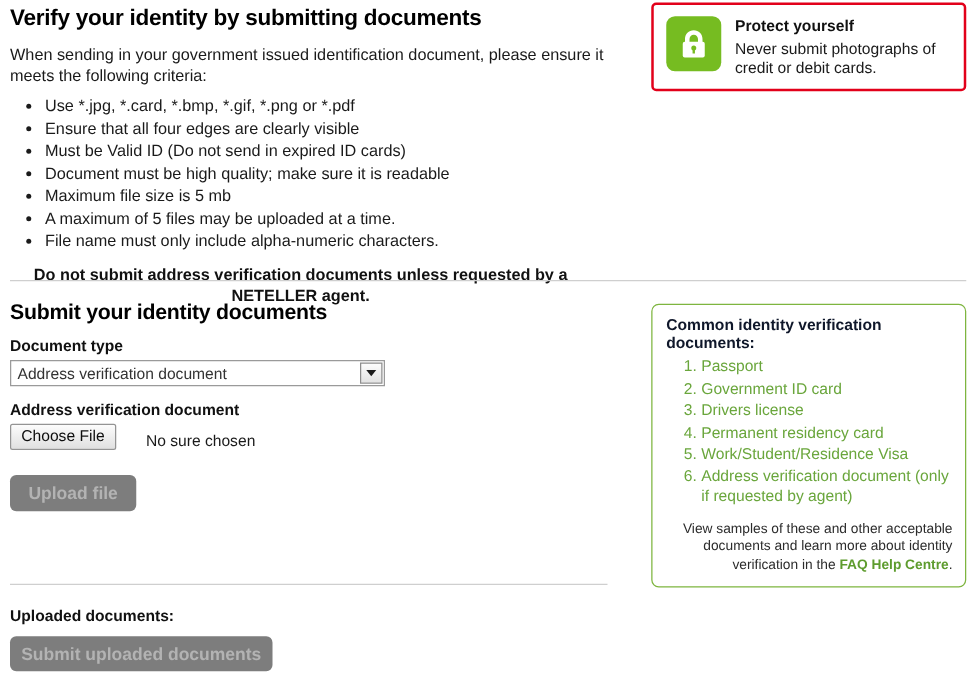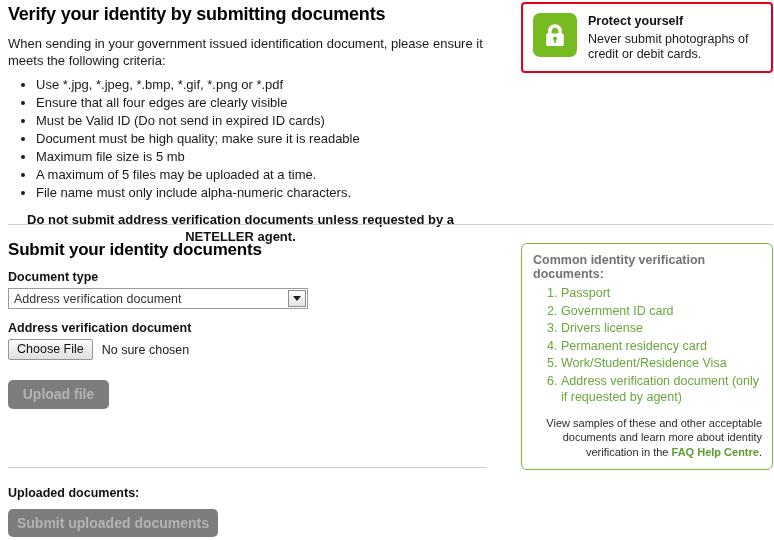--- a/index.html
+++ b/index.html
@@ -146,22 +146,22 @@
   .arrow-glyph {
     width: 0;
     height: 0;
     border-left: 4px solid transparent;
     border-right: 4px solid transparent;
     border-top: 5px solid #1c1c1c;
   }
 
   .file-row {
     display: flex;
-    align-items: center;
-    gap: 9px;
+    align-items: flex-end;
+    gap: 24px;
     margin-bottom: 20px;
   }
   .choose-file-btn {
     font-family: "Liberation Sans", sans-serif;
     font-size: 12.5px;
     color: #0d0d0d;
     background: linear-gradient(#fcfcfc, #e0e0e0);
     border: 1px solid #949494;
     border-radius: 2px;
     padding: 2px 8px;
@@ -256,21 +256,21 @@
     width: 252px;
     box-sizing: border-box;
     border: 1px solid #7eb53f;
     border-radius: 6px;
     padding: 9px 10px 10px 11px;
     background: #fff;
   }
   .docs-title {
     font-size: 12.5px;
     font-weight: bold;
-    color: #737373;
+    color: #0f172a;
     margin: 0 0 4px 0;
   }
   ol.docs-list {
     margin: 0 0 10px 0;
     padding-left: 28px;
     list-style: decimal;
   }
   ol.docs-list li {
     font-size: 12.5px;
     line-height: 16.5px;
@@ -293,21 +293,21 @@
 </head>
 <body>
 
 <div class="page">
 
   <div class="left-col">
     <h1 class="page-title">Verify your identity by submitting documents</h1>
     <p class="intro">When sending in your government issued identification document, please ensure it meets the following criteria:</p>
 
     <ul class="criteria">
-      <li>Use *.jpg, *.jpeg, *.bmp, *.gif, *.png or *.pdf</li>
+      <li>Use *.jpg, *.card, *.bmp, *.gif, *.png or *.pdf</li>
       <li>Ensure that all four edges are clearly visible</li>
       <li>Must be Valid ID (Do not send in expired ID cards)</li>
       <li>Document must be high quality; make sure it is readable</li>
       <li>Maximum file size is 5 mb</li>
       <li>A maximum of 5 files may be uploaded at a time.</li>
       <li>File name must only include alpha-numeric characters.</li>
     </ul>
 
     <p class="warning">Do not submit address verification documents unless requested by a NETELLER agent.</p>
   </div>

